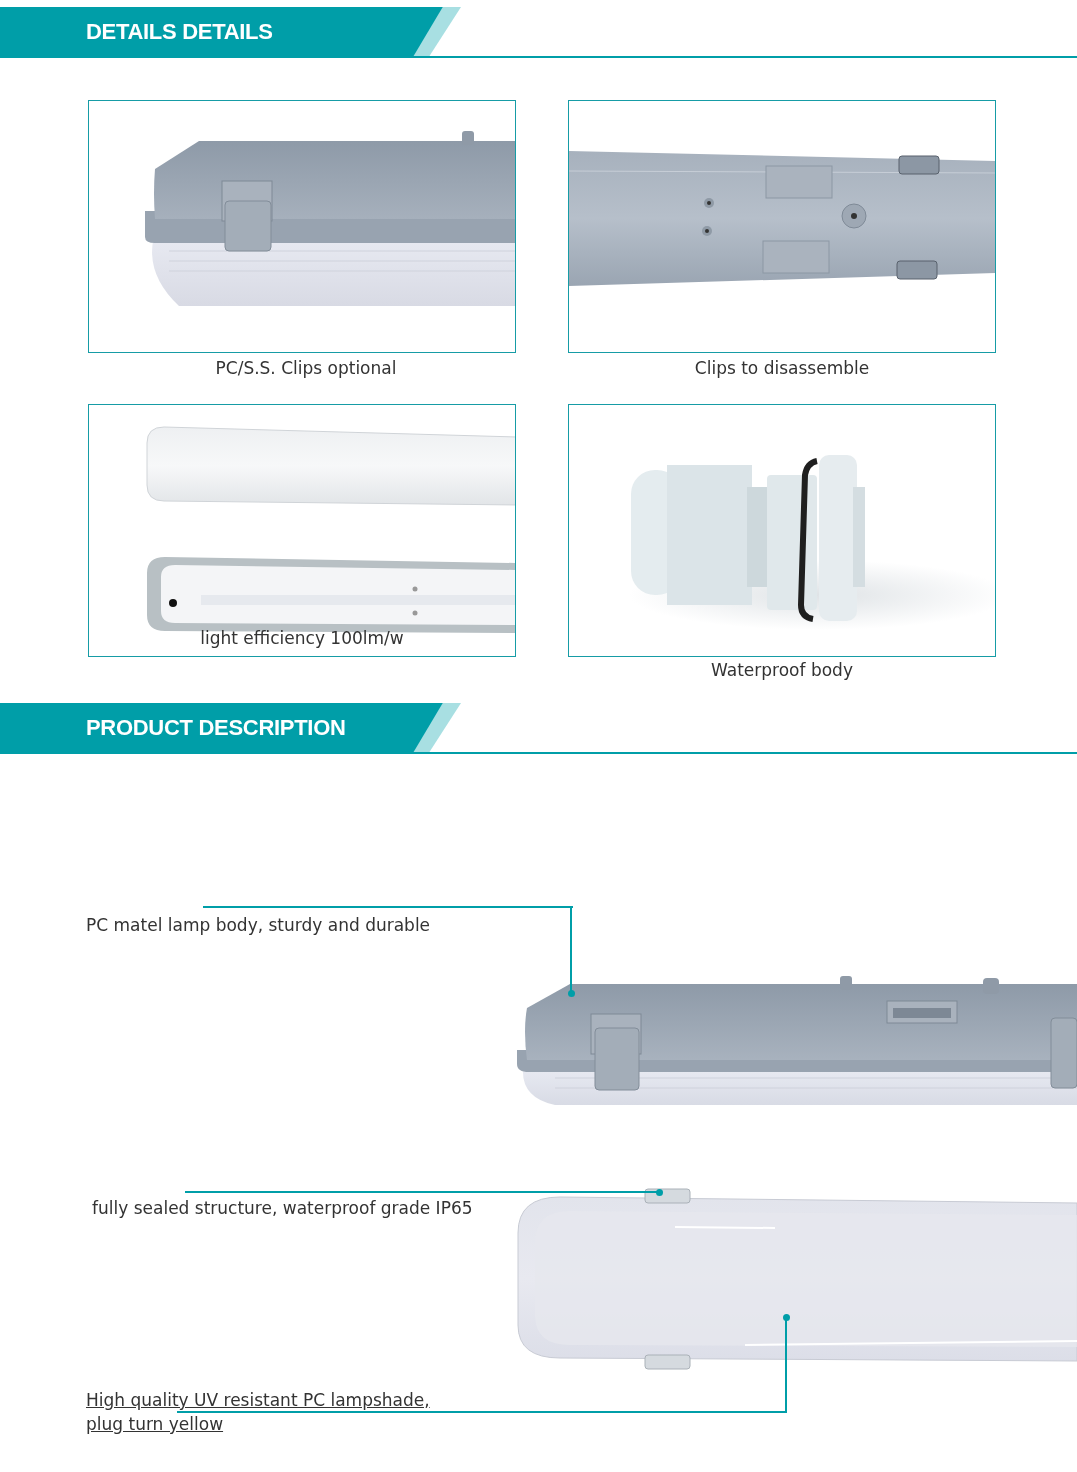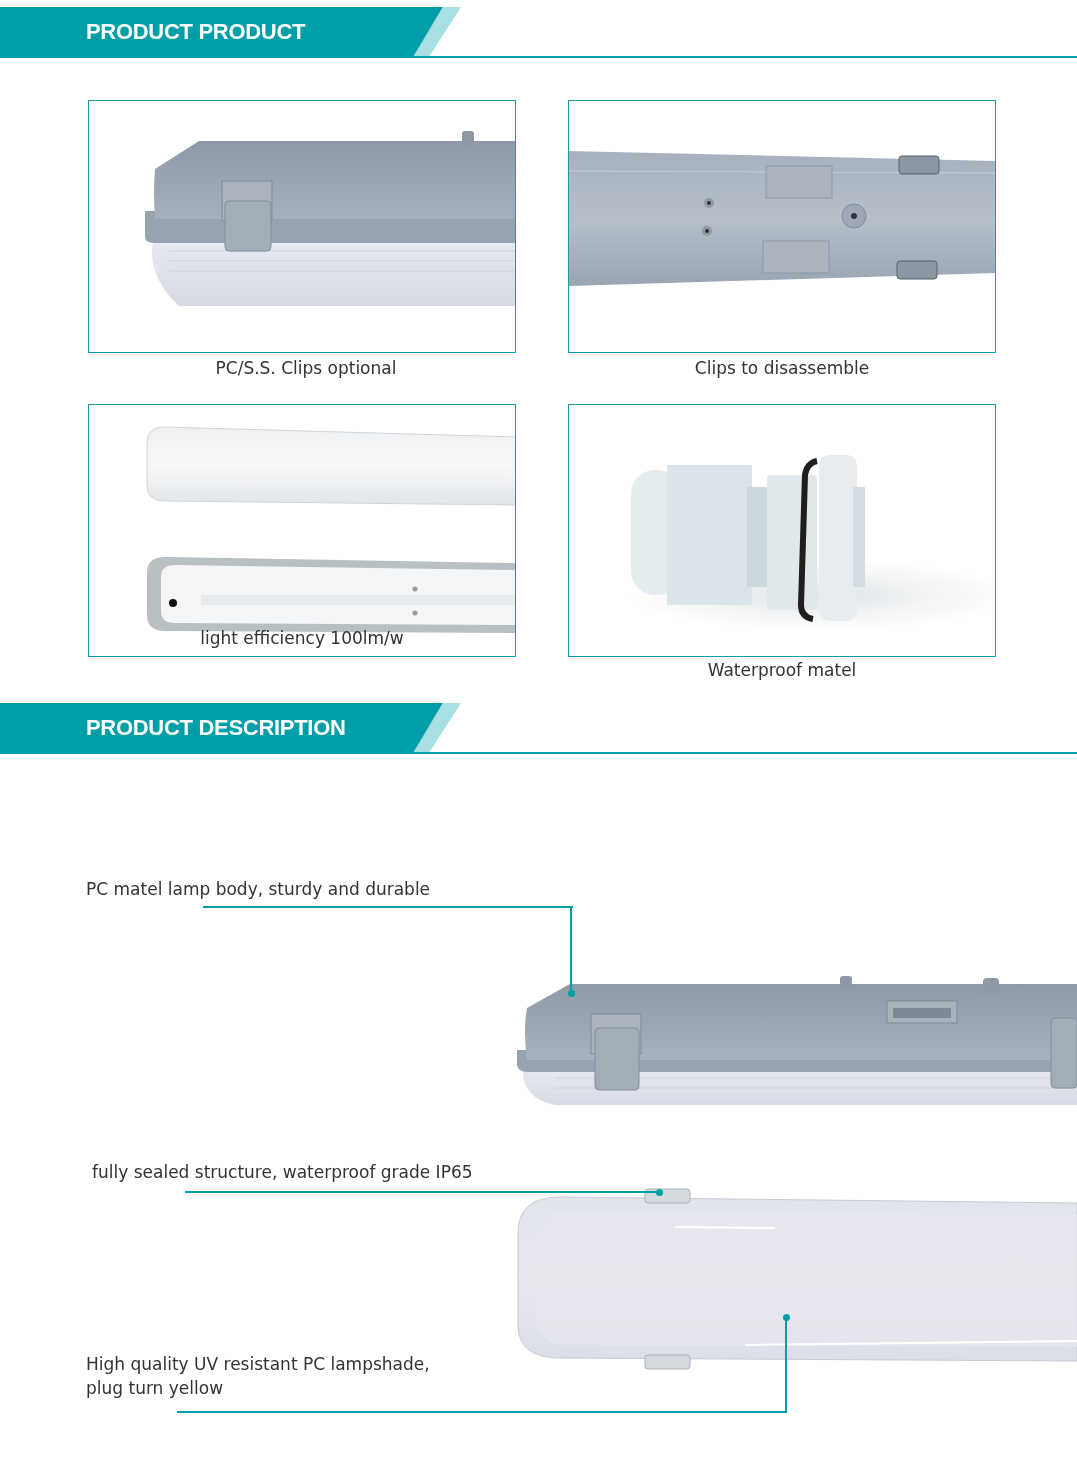--- a/index.html
+++ b/index.html
@@ -19,35 +19,35 @@
   }
   .banner .rule { position: absolute; left: 0; top: 49px; width: 1077px; height: 2px; background: #009ea8; }
   .banner .title {
     position: absolute; left: 86px; top: 12px; color: #ffffff;
     font-family: "Liberation Sans", sans-serif; font-weight: bold; font-size: 22px; letter-spacing: -0.3px;
   }
 
   .photo { position: absolute; width: 428px; height: 253px; border: 1.5px solid #169ca6; background: #fff; overflow: hidden; }
   .caption { position: absolute; width: 428px; text-align: center; font-size: 17px; color: #333; font-family: "DejaVu Sans", sans-serif; }
 
-  .desc { position: absolute; font-size: 17px; color: #333; font-family: "DejaVu Sans", sans-serif; line-height: 24px; }
+  .desc { position: absolute; font-size: 17px; color: #333; font-family: "DejaVu Sans", sans-serif; line-height: 24px; margin-top: 36px; }
   .line-h { position: absolute; height: 2px; background: #009ea8; }
   .line-v { position: absolute; width: 2px; background: #009ea8; }
   .dot { position: absolute; width: 7px; height: 7px; border-radius: 50%; background: #009ea8; }
 
   svg { display: block; }
 </style>
 </head>
 <body>
 
 <div class="banner" style="top:7px;">
   <div class="bar"></div>
   <div class="stripe"></div>
   <div class="rule"></div>
-  <div class="title">PRODUCT PRODUCT</div>
+  <div class="title">DETAILS DETAILS</div>
 </div>
 
 <div class="photo" style="left:88px; top:100px;">
   <svg width="428" height="253" viewBox="0 0 428 253">
     <defs>
       <linearGradient id="g1" x1="0" y1="0" x2="0" y2="1">
         <stop offset="0" stop-color="#8e9aa8"></stop>
           <stop offset="1" stop-color="#a6b0bc"></stop>
       </linearGradient>
       <linearGradient id="d1" x1="0" y1="0" x2="0" y2="1">
@@ -124,21 +124,21 @@
     <ellipse cx="250" cy="190" rx="190" ry="35" fill="url(#sh)"></ellipse>
     <rect x="62" y="65" width="50" height="125" rx="24" fill="#e4ecef"></rect>
     <rect x="98" y="60" width="85" height="140" fill="#dbe4e8"></rect>
     <rect x="178" y="82" width="22" height="100" fill="#cdd8dc"></rect>
     <rect x="198" y="70" width="50" height="135" rx="4" fill="#e0e8eb"></rect>
     <path d="M248 56 Q238 58 236 70 L232 200 Q232 212 244 214" fill="none" stroke="#1f1f1f" stroke-width="6"></path>
     <rect x="250" y="50" width="38" height="166" rx="10" fill="#e6ecef"></rect>
     <rect x="284" y="82" width="12" height="100" fill="#d4dde1"></rect>
   </svg>
 </div>
-<div class="caption" style="left:568px; top:660px;">Waterproof matel</div>
+<div class="caption" style="left:568px; top:660px;">Waterproof body</div>
 
 <div class="banner" style="top:703px;">
   <div class="bar"></div>
   <div class="stripe"></div>
   <div class="rule"></div>
   <div class="title">PRODUCT DESCRIPTION</div>
 </div>
 
 <svg style="position:absolute; left:515px; top:968px;" width="562" height="140" viewBox="0 0 562 140">
   <defs>
@@ -183,19 +183,19 @@
 
 <div class="desc" style="left:86px; top:877px;">PC matel lamp body, sturdy and durable</div>
 <div class="line-h" style="left:203px; top:906px; width:370px;"></div>
 <div class="line-v" style="left:570px; top:906px; height:87px;"></div>
 <div class="dot" style="left:568px; top:990px;"></div>
 
 <div class="desc" style="left:92px; top:1160px;">fully sealed structure, waterproof grade IP65</div>
 <div class="line-h" style="left:185px; top:1191px; width:475px;"></div>
 <div class="dot" style="left:656px; top:1189px;"></div>
 
-<div class="desc" style="left:86px; top:1352px;">
+<div class="desc" style="left:86px; top:1352px;text-decoration:underline;">
   <div>High quality UV resistant PC lampshade,</div>
   <div>plug turn yellow</div>
 </div>
 <div class="dot" style="left:783px; top:1314px;"></div>
 <div class="line-v" style="left:785px; top:1318px; height:95px;"></div>
 <div class="line-h" style="left:177px; top:1411px; width:610px;"></div>
 
 </body></html>

